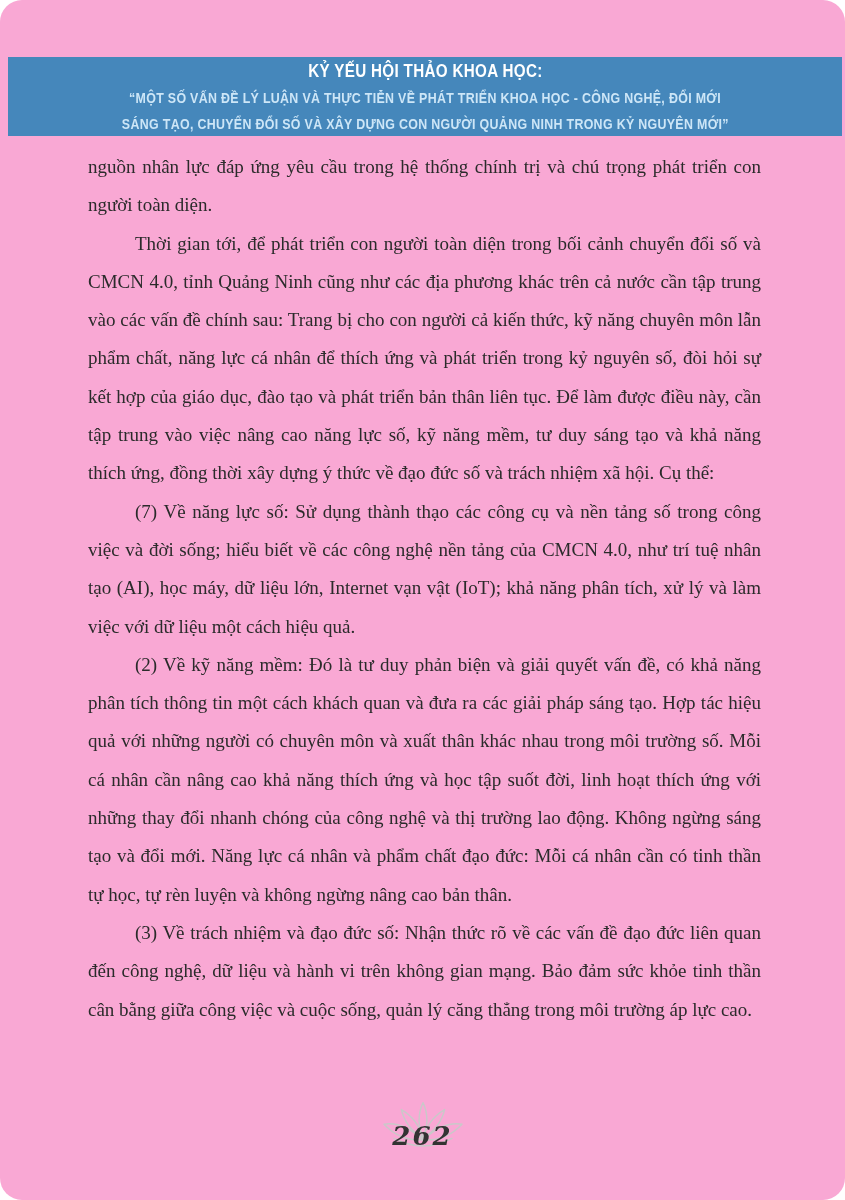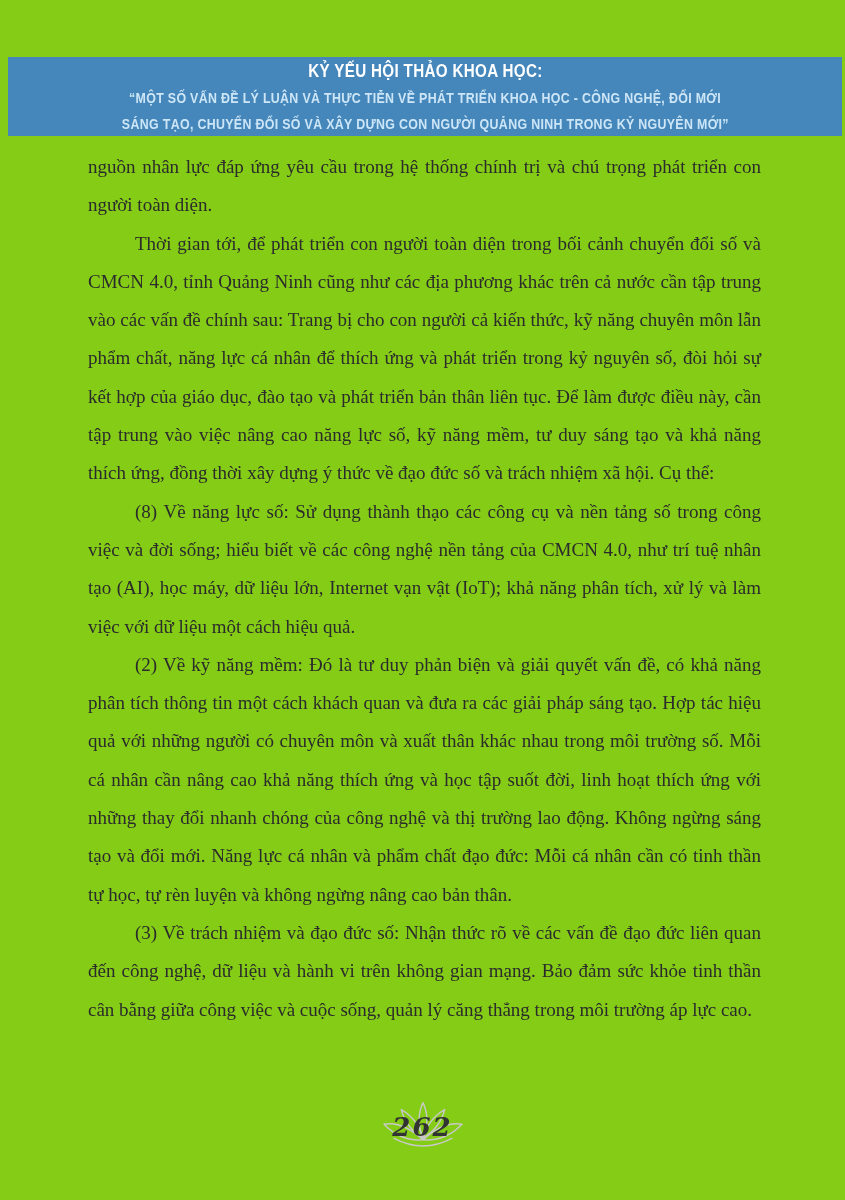--- a/index.html
+++ b/index.html
@@ -4,23 +4,24 @@
 <style>
   html, body {
     margin: 0;
     padding: 0;
     background: #ffffff;
   }
   .page {
     position: relative;
     width: 845px;
     height: 1200px;
-    background: #84cc16;
+    background: #f9a8d4;
     overflow: hidden;
     font-family: "Liberation Serif", serif;
+    border-radius: 22px;
   }
 
   
   .banner {
     position: absolute;
     left: 8px;
     top: 57px;
     width: 834px;
     height: 79px;
     background: #4587bb;
@@ -89,21 +90,21 @@
     height: 54px;
   }
   .lotus-wrap svg {
     position: absolute;
     left: 0;
     top: 2px;
   }
   .page-number {
     position: absolute;
     left: 0;
-    top: 14px;
+    top: 23px;
     width: 90px;
     text-align: center;
     font-family: "DejaVu Serif", serif;
     font-weight: bold;
     font-style: italic;
     font-size: 26px;
     letter-spacing: 2px;
     color: #333333;
   }
 </style>
@@ -114,21 +115,21 @@
 
   <div class="banner">
     <span class="banner-line main">KỶ YẾU HỘI THẢO KHOA HỌC:</span>
     <span class="banner-line quote">“MỘT SỐ VẤN ĐỀ LÝ LUẬN VÀ THỰC TIỄN VỀ PHÁT TRIỂN KHOA HỌC - CÔNG NGHỆ, ĐỔI MỚI</span>
     <span class="banner-line quote">SÁNG TẠO, CHUYỂN ĐỔI SỐ VÀ XÂY DỰNG CON NGƯỜI QUẢNG NINH TRONG KỶ NGUYÊN MỚI”</span>
   </div>
 
   <div class="article">
     <p>nguồn nhân lực đáp ứng yêu cầu trong hệ thống chính trị và chú trọng phát triển con người toàn diện.</p>
     <p class="indent">Thời gian tới, để phát triển con người toàn diện trong bối cảnh chuyển đổi số và CMCN 4.0, tỉnh Quảng Ninh cũng như các địa phương khác trên cả nước cần tập trung vào các vấn đề chính sau: Trang bị cho con người cả kiến thức, kỹ năng chuyên môn lẫn phẩm chất, năng lực cá nhân để thích ứng và phát triển trong kỷ nguyên số, đòi hỏi sự kết hợp của giáo dục, đào tạo và phát triển bản thân liên tục. Để làm được điều này, cần tập trung vào việc nâng cao năng lực số, kỹ năng mềm, tư duy sáng tạo và khả năng thích ứng, đồng thời xây dựng ý thức về đạo đức số và trách nhiệm xã hội. Cụ thể:</p>
-    <p class="indent">(8) Về năng lực số: Sử dụng thành thạo các công cụ và nền tảng số trong công việc và đời sống; hiểu biết về các công nghệ nền tảng của CMCN 4.0, như trí tuệ nhân tạo (AI), học máy, dữ liệu lớn, Internet vạn vật (IoT); khả năng phân tích, xử lý và làm việc với dữ liệu một cách hiệu quả.</p>
+    <p class="indent">(7) Về năng lực số: Sử dụng thành thạo các công cụ và nền tảng số trong công việc và đời sống; hiểu biết về các công nghệ nền tảng của CMCN 4.0, như trí tuệ nhân tạo (AI), học máy, dữ liệu lớn, Internet vạn vật (IoT); khả năng phân tích, xử lý và làm việc với dữ liệu một cách hiệu quả.</p>
     <p class="indent">(2) Về kỹ năng mềm: Đó là tư duy phản biện và giải quyết vấn đề, có khả năng phân tích thông tin một cách khách quan và đưa ra các giải pháp sáng tạo. Hợp tác hiệu quả với những người có chuyên môn và xuất thân khác nhau trong môi trường số. Mỗi cá nhân cần nâng cao khả năng thích ứng và học tập suốt đời, linh hoạt thích ứng với những thay đổi nhanh chóng của công nghệ và thị trường lao động. Không ngừng sáng tạo và đổi mới. Năng lực cá nhân và phẩm chất đạo đức: Mỗi cá nhân cần có tinh thần tự học, tự rèn luyện và không ngừng nâng cao bản thân.</p>
     <p class="indent">(3) Về trách nhiệm và đạo đức số: Nhận thức rõ về các vấn đề đạo đức liên quan đến công nghệ, dữ liệu và hành vi trên không gian mạng. Bảo đảm sức khỏe tinh thần cân bằng giữa công việc và cuộc sống, quản lý căng thẳng trong môi trường áp lực cao.</p>
   </div>
 
   <div class="footer">
     <div class="lotus-wrap">
       <svg width="90" height="52" viewBox="0 0 100 60" fill="none" stroke="#c9c9c9" stroke-width="1.6" stroke-linejoin="round">
 
         <path d="M50 44 Q41 22 50 3 Q59 22 50 44 Z"></path>
 

